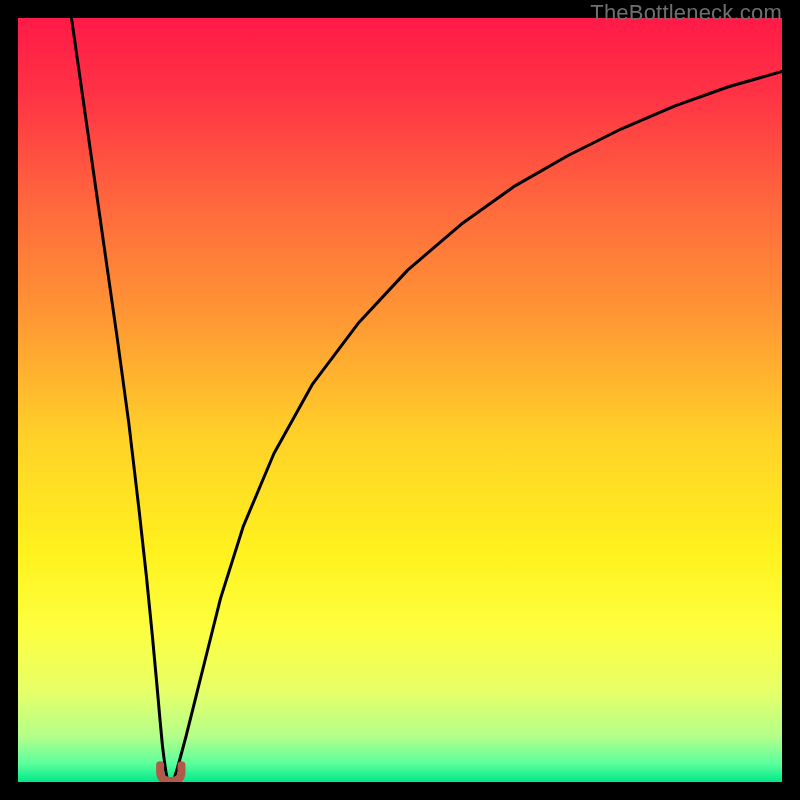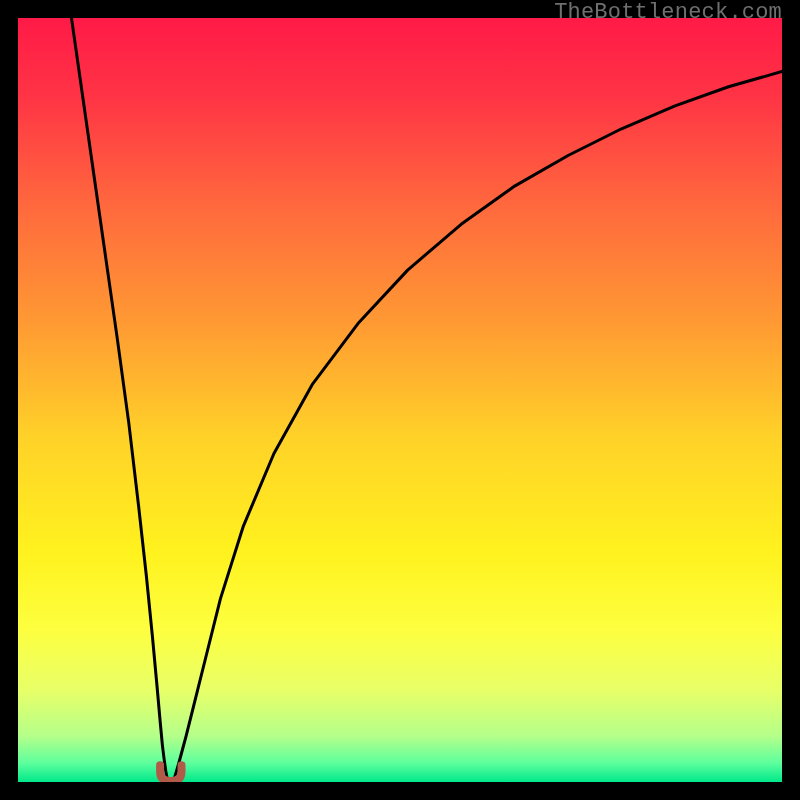--- a/index.html
+++ b/index.html
@@ -9,21 +9,20 @@
     height: 800px;
     overflow: hidden;
     background: #000;
     font-family: Arial, Helvetica, sans-serif;
   }
   .frame {
     position: relative;
     width: 800px;
     height: 800px;
     background: #000;
-    font-family: Liberation Mono, monospace;
   }
   .plot-area {
     position: absolute;
     left: 18px;
     top: 18px;
     width: 764px;
     height: 764px;
     overflow: hidden;
   }
   .watermark {

